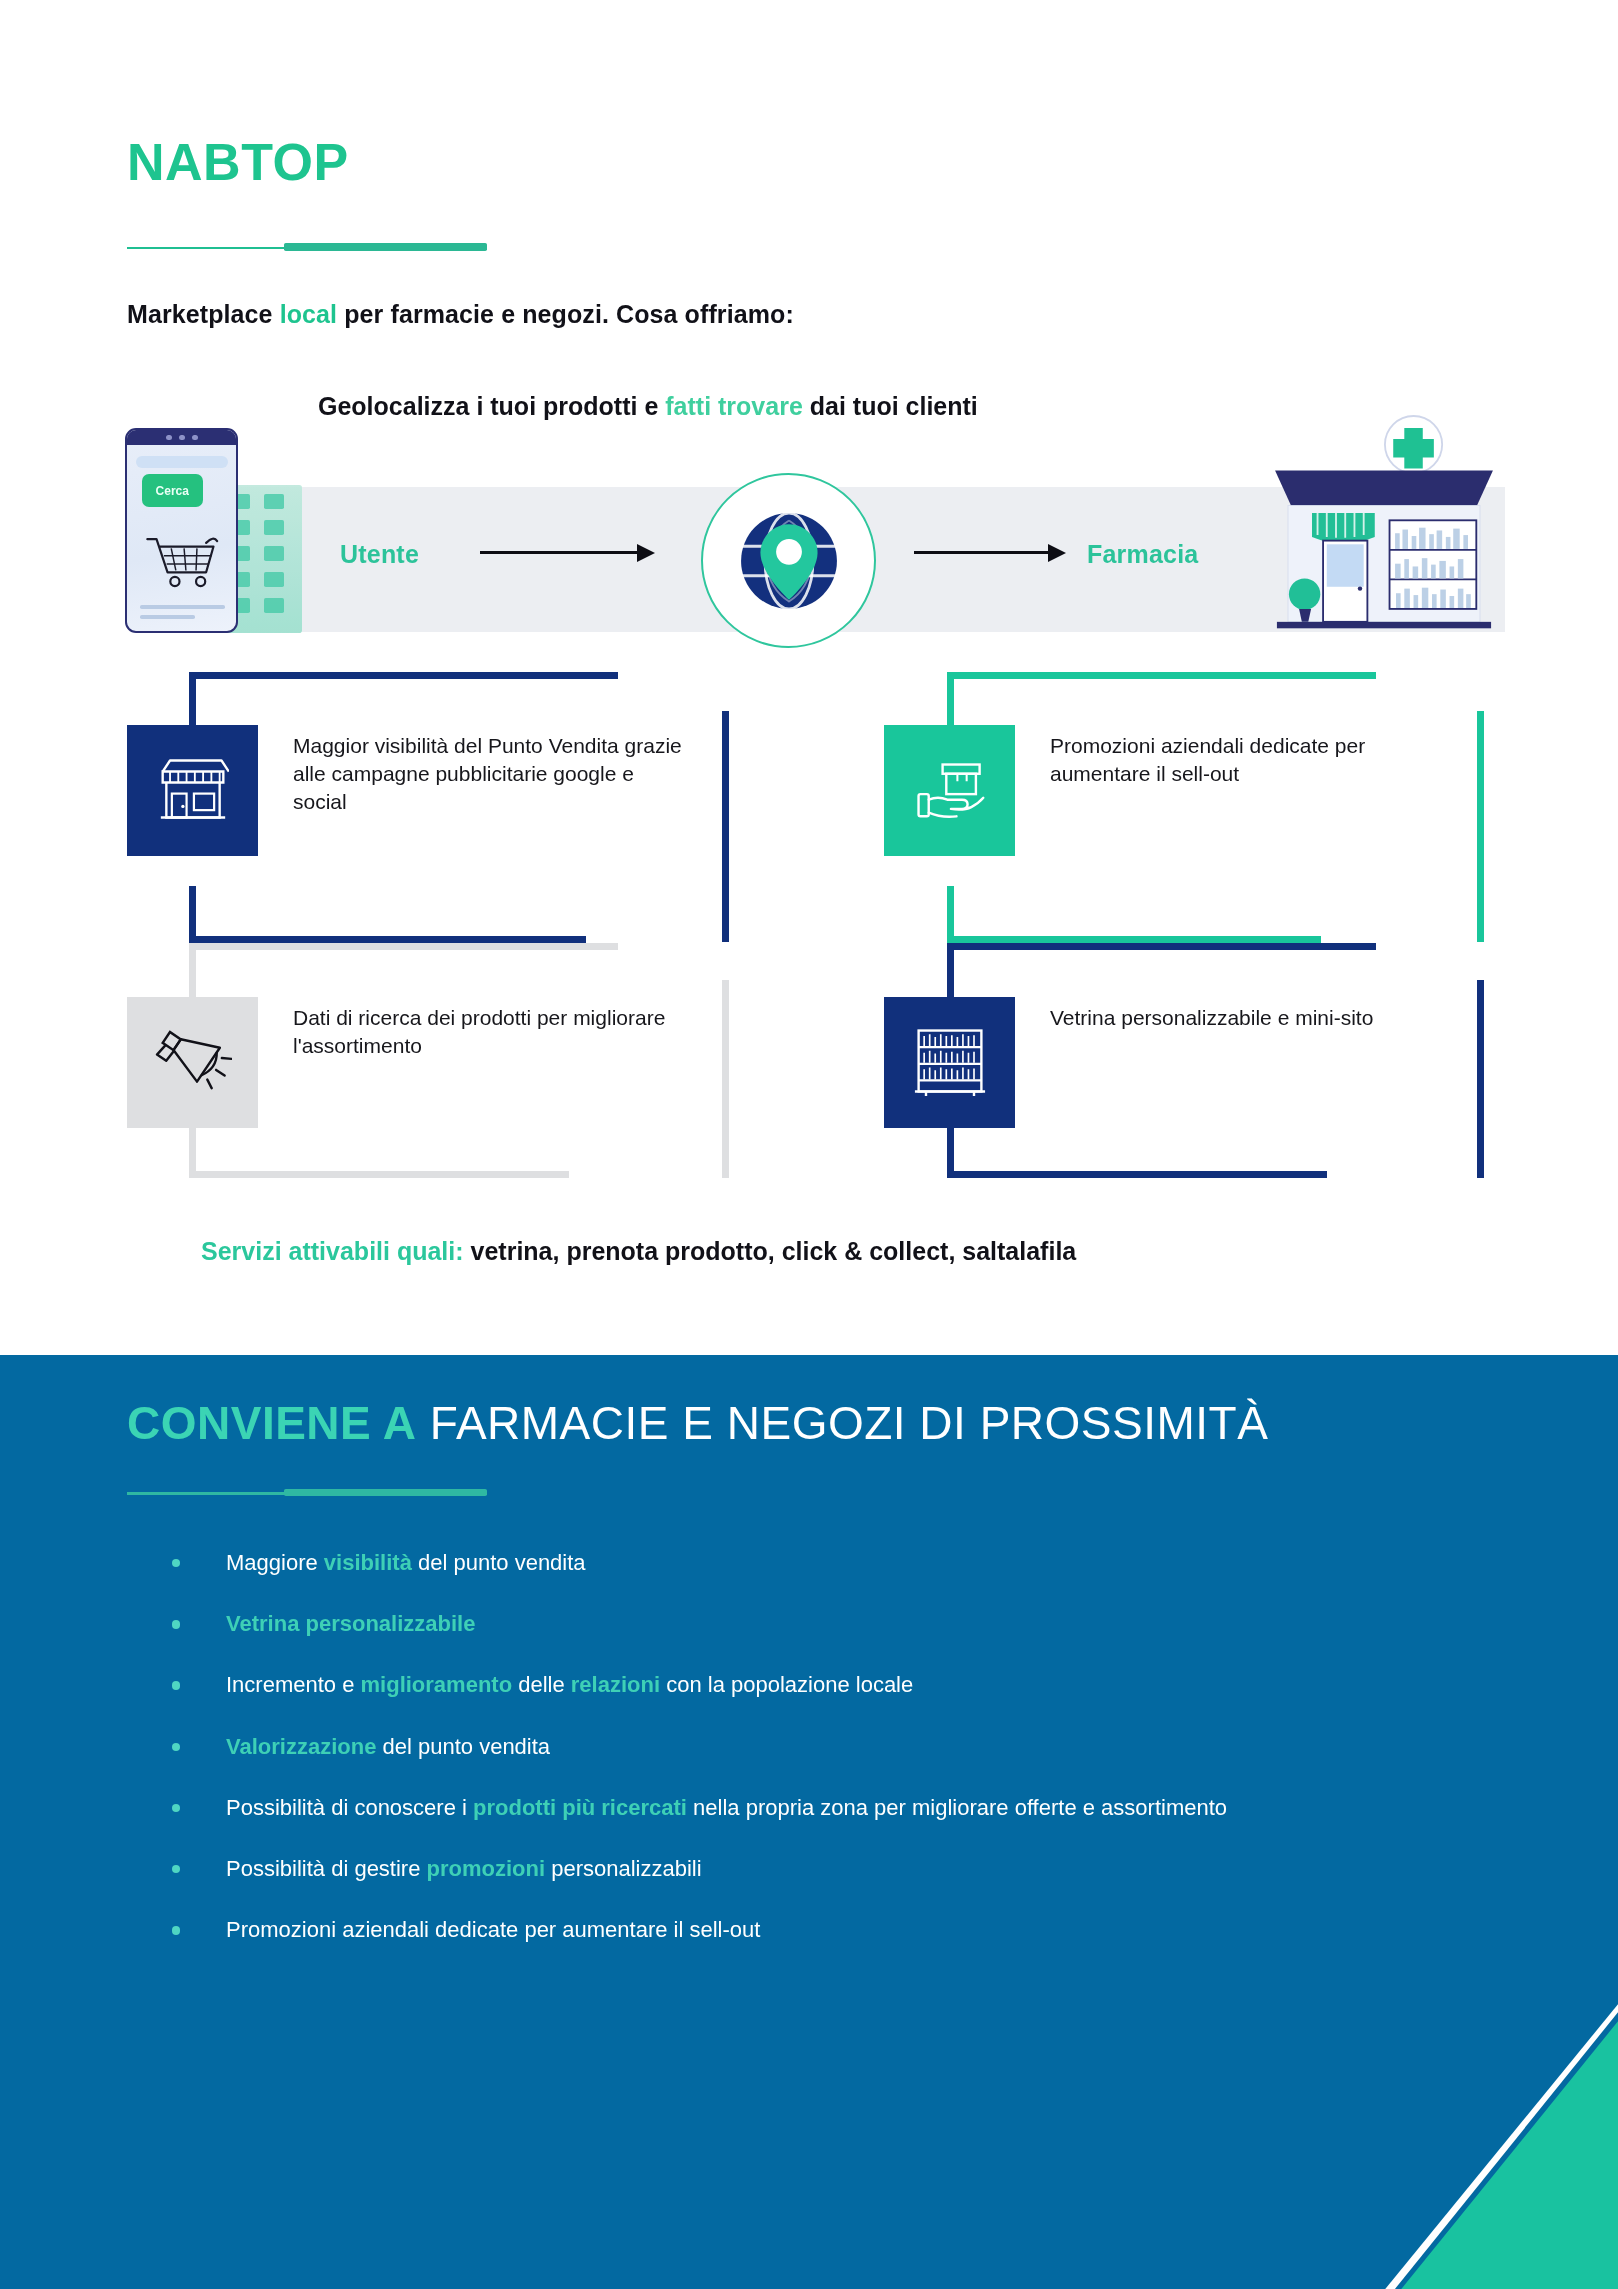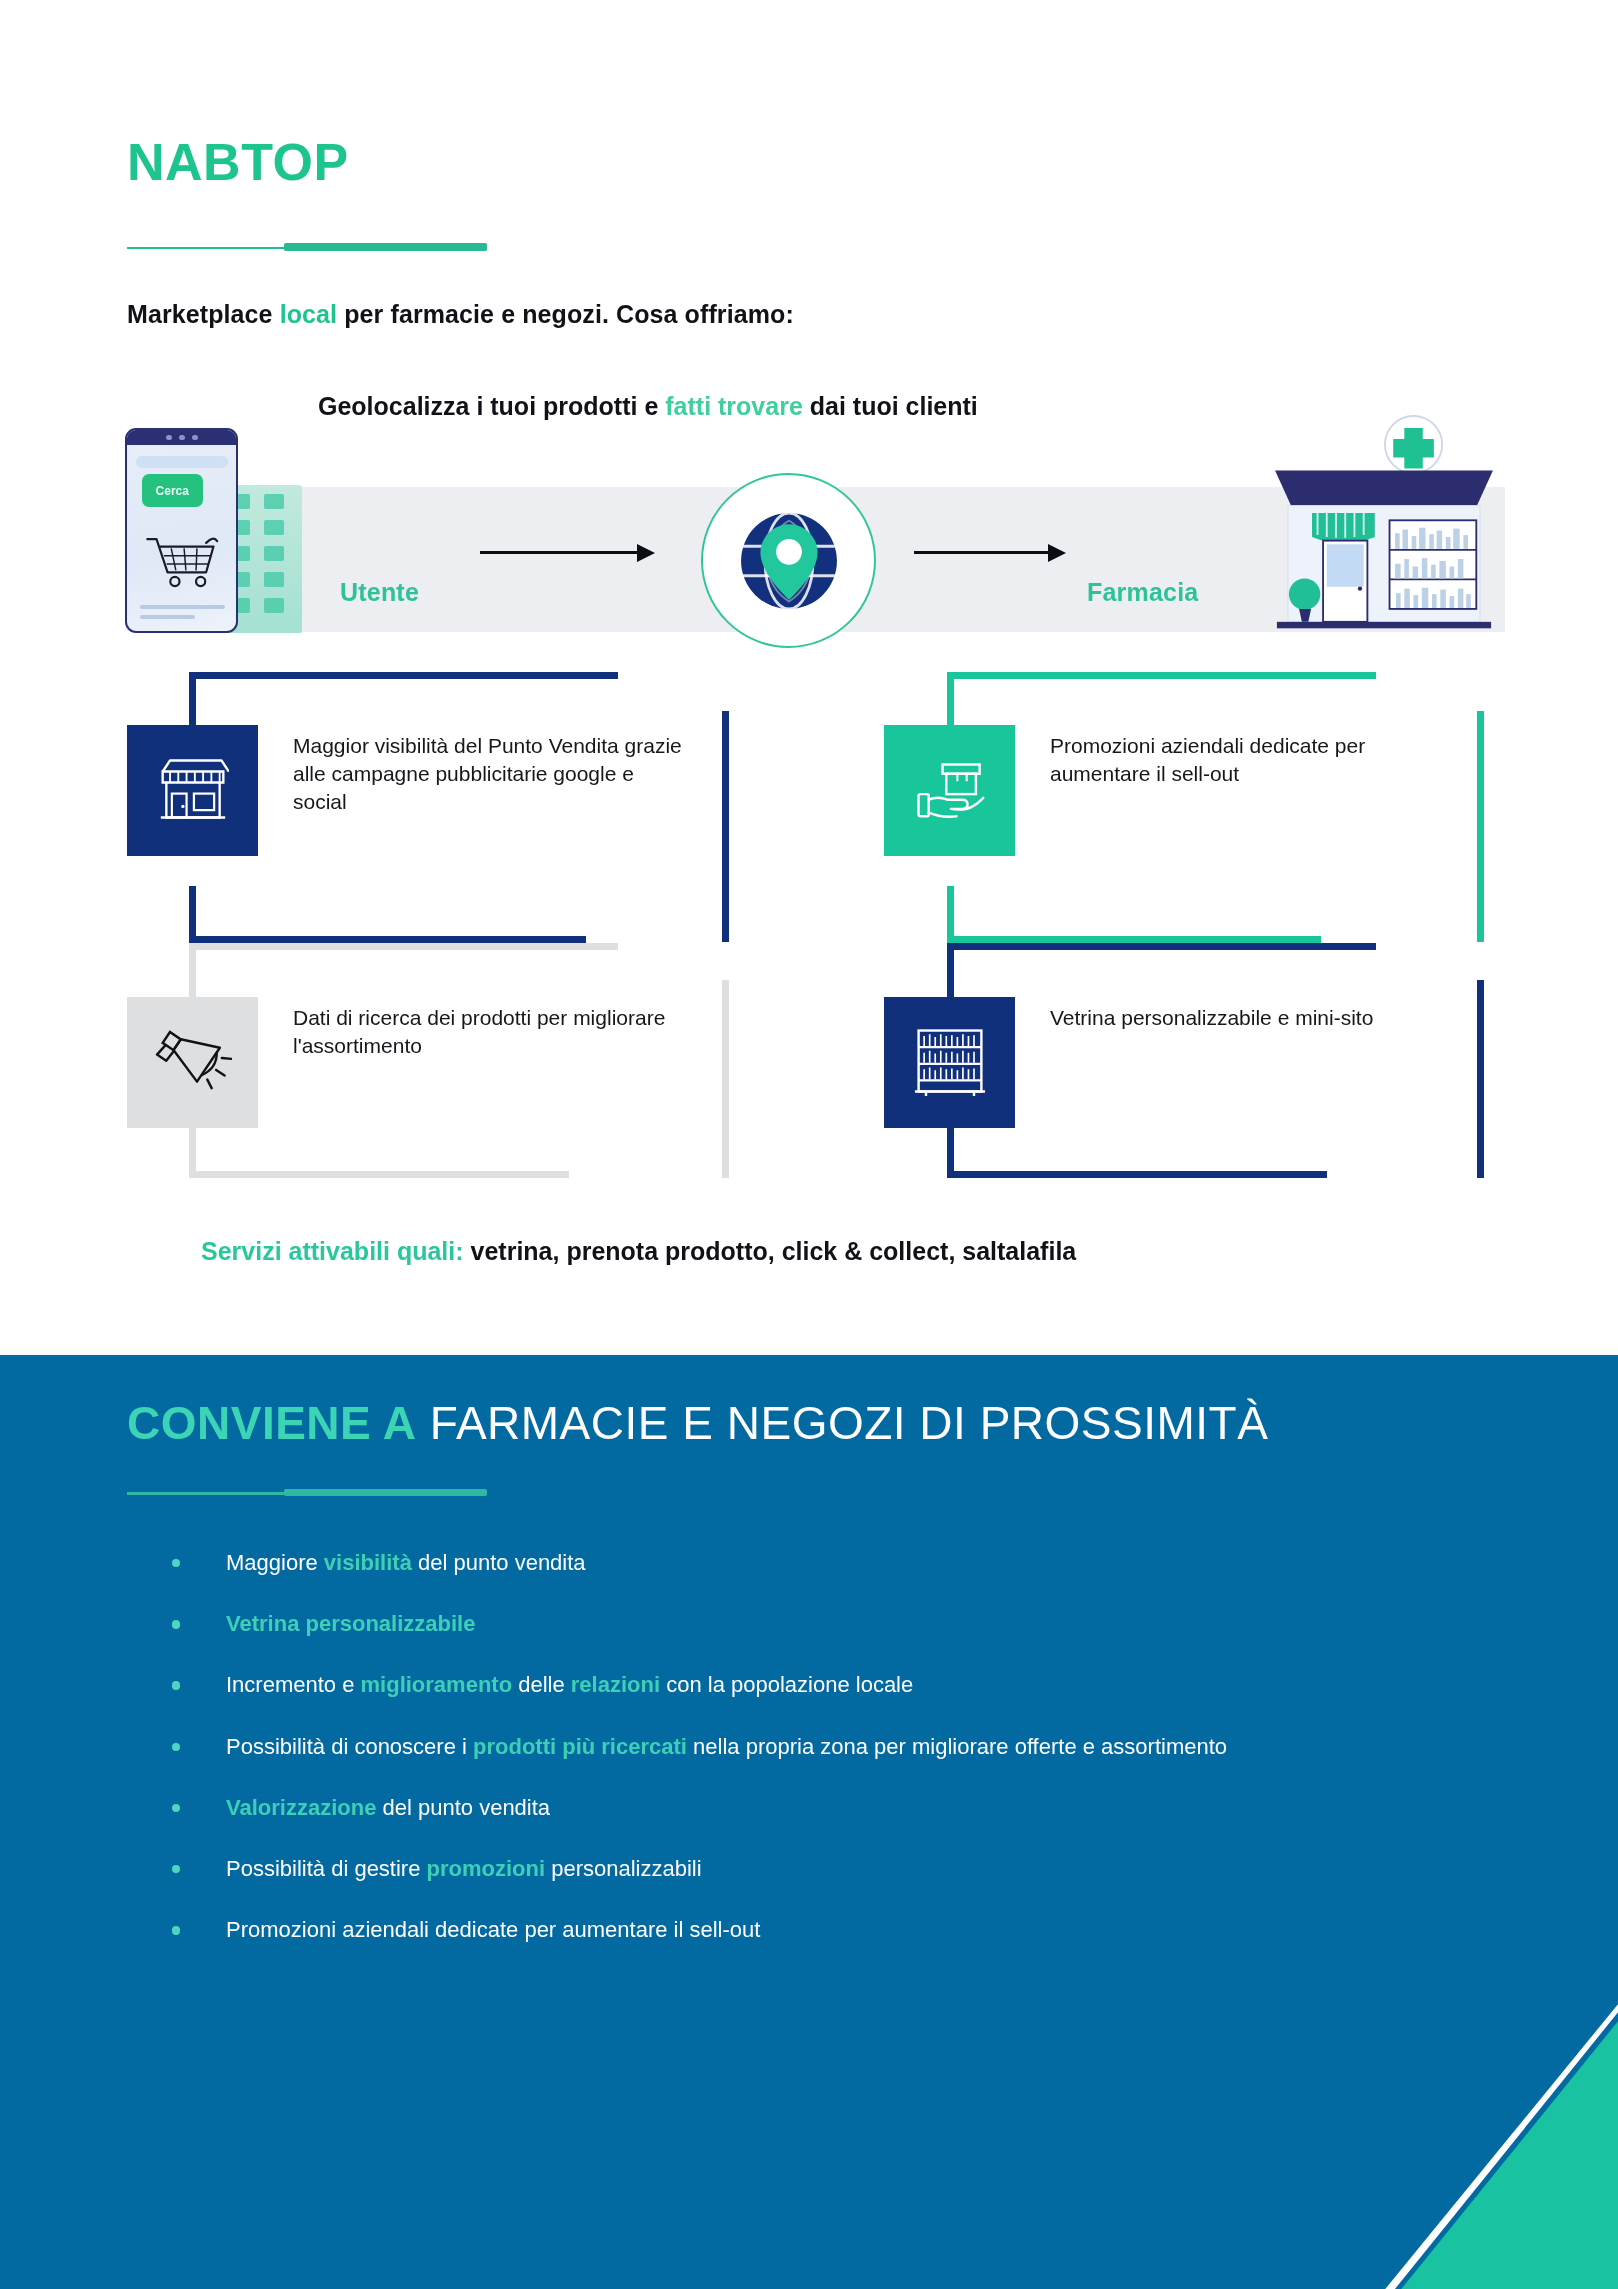--- a/index.html
+++ b/index.html
@@ -35,21 +35,21 @@
     font-size: 25px; font-weight:700; color:#111118;
   }
   .geo-heading .accent { color:#3fcf9e; }
 
   
   .flow-band {
     position:absolute; left:175px; top:487px; width:1330px; height:145px;
     background:#eceef2;
   }
   .flow-label {
-    position:absolute; font-size:25px; font-weight:700; color:#2cc39a; letter-spacing:0.2px;margin-top:38px;
+    position:absolute; font-size:25px; font-weight:700; color:#2cc39a; letter-spacing:0.2px;
   }
   .flow-label.utente { left:340px; top:540px; }
   .flow-label.farmacia { left:1087px; top:540px; }
 
   .arrow { position:absolute; height:20px; }
   .arrow .shaft { position:absolute; left:0; top:8.3px; height:2.8px; background:#0d0d14; }
   .arrow .head {
     position:absolute; top:0.9px; width:0;height:0;
     border-top:9.2px solid transparent; border-bottom:9.2px solid transparent;
     border-left:18.5px solid #0d0d14;
@@ -414,25 +414,25 @@
         <div class="bullet-row">
           <span class="bullet-dot"></span>
           <div class="bullet-text"><span class="accent">Vetrina personalizzabile</span></div>
         </div>
         <div class="bullet-row">
           <span class="bullet-dot"></span>
           <div class="bullet-text"><span>Incremento e </span><span class="accent">miglioramento</span><span> delle </span><span class="accent">relazioni</span><span> con la popolazione locale</span></div>
         </div>
         <div class="bullet-row">
           <span class="bullet-dot"></span>
+          <div class="bullet-text"><span class="accent">Valorizzazione</span><span> del punto vendita</span></div>
+        </div>
+        <div class="bullet-row">
+          <span class="bullet-dot"></span>
           <div class="bullet-text"><span>Possibilità di conoscere i </span><span class="accent">prodotti più ricercati</span><span> nella propria zona per migliorare offerte e assortimento</span></div>
-        </div>
-        <div class="bullet-row">
-          <span class="bullet-dot"></span>
-          <div class="bullet-text"><span class="accent">Valorizzazione</span><span> del punto vendita</span></div>
         </div>
         <div class="bullet-row">
           <span class="bullet-dot"></span>
           <div class="bullet-text"><span>Possibilità di gestire </span><span class="accent">promozioni</span><span> personalizzabili</span></div>
         </div>
         <div class="bullet-row">
           <span class="bullet-dot"></span>
           <div class="bullet-text"><span>Promozioni aziendali dedicate per aumentare il sell-out</span></div>
         </div>
       </div>

